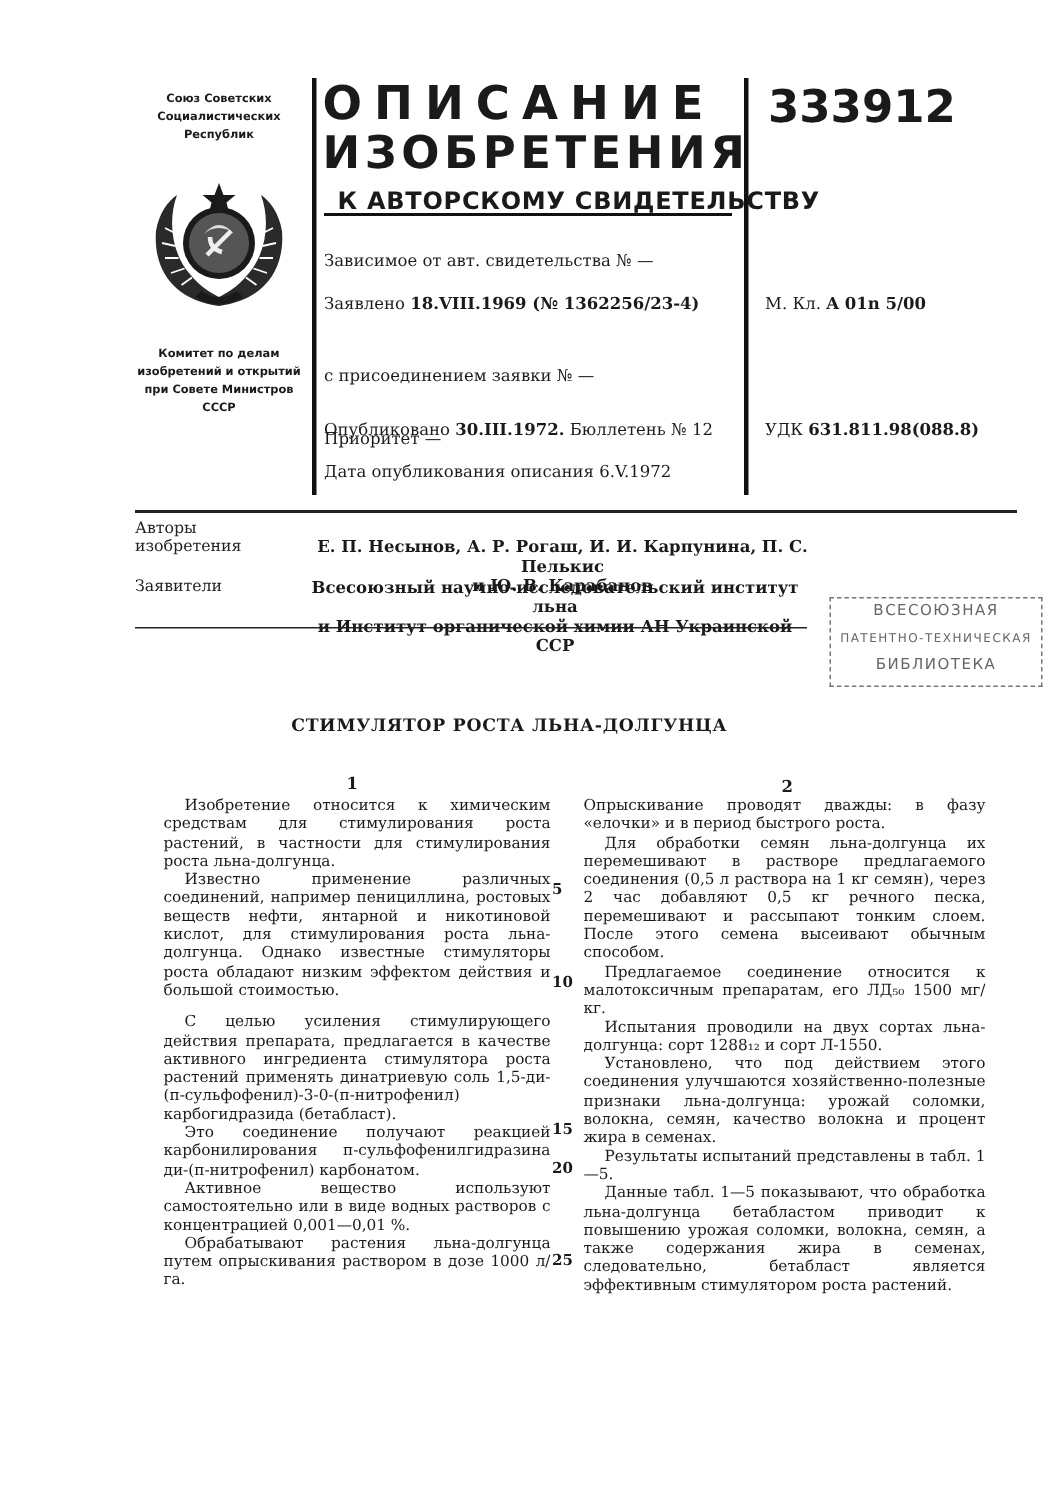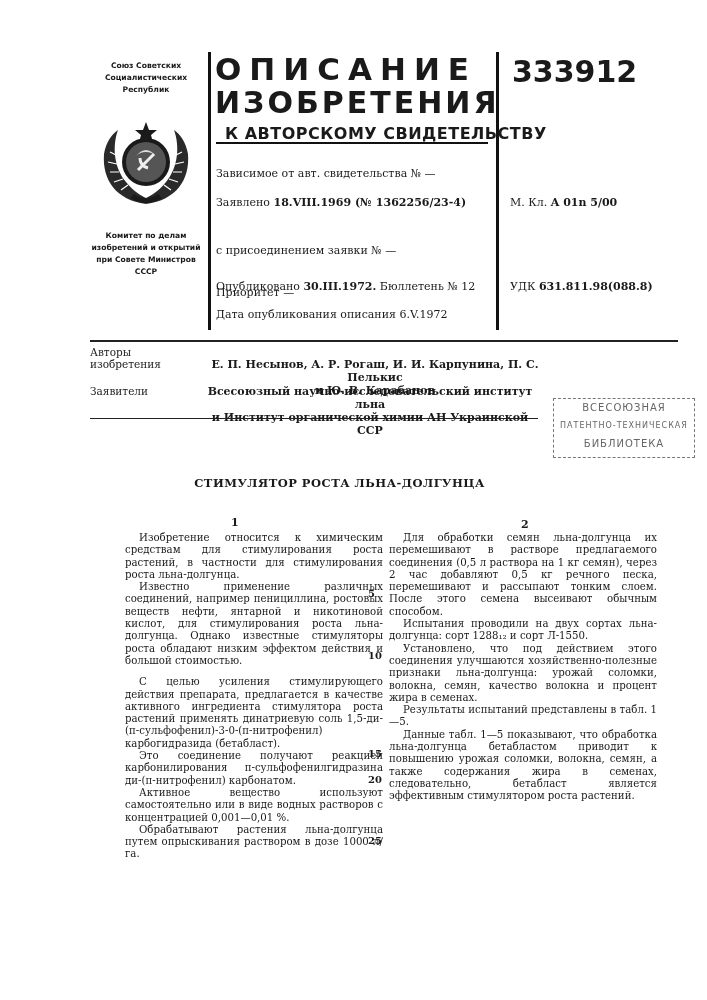--- a/index.html
+++ b/index.html
@@ -103,34 +103,36 @@
   <div>ВСЕСОЮЗНАЯ</div>
   <div style="font-size:8px;">ПАТЕНТНО-ТЕХНИЧЕСКАЯ</div>
   <div>БИБЛИОТЕКА</div>
 </div>
 
 <div class="abs heading">СТИМУЛЯТОР РОСТА ЛЬНА-ДОЛГУНЦА</div>
 
 <div class="abs colno" style="left:231px; top:516px;">1</div>
 <div class="abs colno" style="left:521px; top:518px;">2</div>
 
-<div class="abs col" style="left:125px; top:532px;">
+<div class="abs col" style="left:109px; top:532px;">
   <p>Изобретение относится к химическим средствам для стимулирования роста растений, в частности для стимулирования роста льна-долгунца.</p>
   <p>Известно применение различных соединений, например пенициллина, ростовых веществ нефти, янтарной и никотиновой кислот, для стимулирования роста льна-долгунца. Однако известные стимуляторы роста обладают низким эффектом действия и большой стоимостью.</p>
   <p class="gap">С целью усиления стимулирующего действия препарата, предлагается в качестве активного ингредиента стимулятора роста растений применять динатриевую соль 1,5-ди-(п-сульфофенил)-3-0-(п-нитрофенил) карбогидразида (бетабласт).</p>
   <p>Это соединение получают реакцией карбонилирования п-сульфофенилгидразина ди-(п-нитрофенил) карбонатом.</p>
   <p>Активное вещество используют самостоятельно или в виде водных растворов с концентрацией 0,001—0,01 %.</p>
   <p>Обрабатывают растения льна-долгунца путем опрыскивания раствором в дозе 1000 л/га.</p>
 </div>
 
 <div class="abs linenum" style="top:588px;">5</div>
 <div class="abs linenum" style="top:650px;">10</div>
 <div class="abs linenum" style="top:712px;margin-top:36px;">15</div>
 <div class="abs linenum" style="top:774px;">20</div>
 <div class="abs linenum" style="top:835px;">25</div>
 
 <div class="abs col" style="left:389px; top:532px; width:268px;">
+  <p class="noind">Опрыскивание проводят дважды: в фазу «елочки» и в период быстрого роста.</p>
   <p>Для обработки семян льна-долгунца их перемешивают в растворе предлагаемого соединения (0,5 л раствора на 1 кг семян), через 2 час добавляют 0,5 кг речного песка, перемешивают и рассыпают тонким слоем. После этого семена высеивают обычным способом.</p>
+  <p>Предлагаемое соединение относится к малотоксичным препаратам, его ЛД₅₀ 1500 мг/кг.</p>
   <p>Испытания проводили на двух сортах льна-долгунца: сорт 1288₁₂ и сорт Л-1550.</p>
   <p>Установлено, что под действием этого соединения улучшаются хозяйственно-полезные признаки льна-долгунца: урожай соломки, волокна, семян, качество волокна и процент жира в семенах.</p>
   <p>Результаты испытаний представлены в табл. 1—5.</p>
   <p>Данные табл. 1—5 показывают, что обработка льна-долгунца бетабластом приводит к повышению урожая соломки, волокна, семян, а также содержания жира в семенах, следовательно, бетабласт является эффективным стимулятором роста растений.</p>
 </div>
 
 </body></html>

